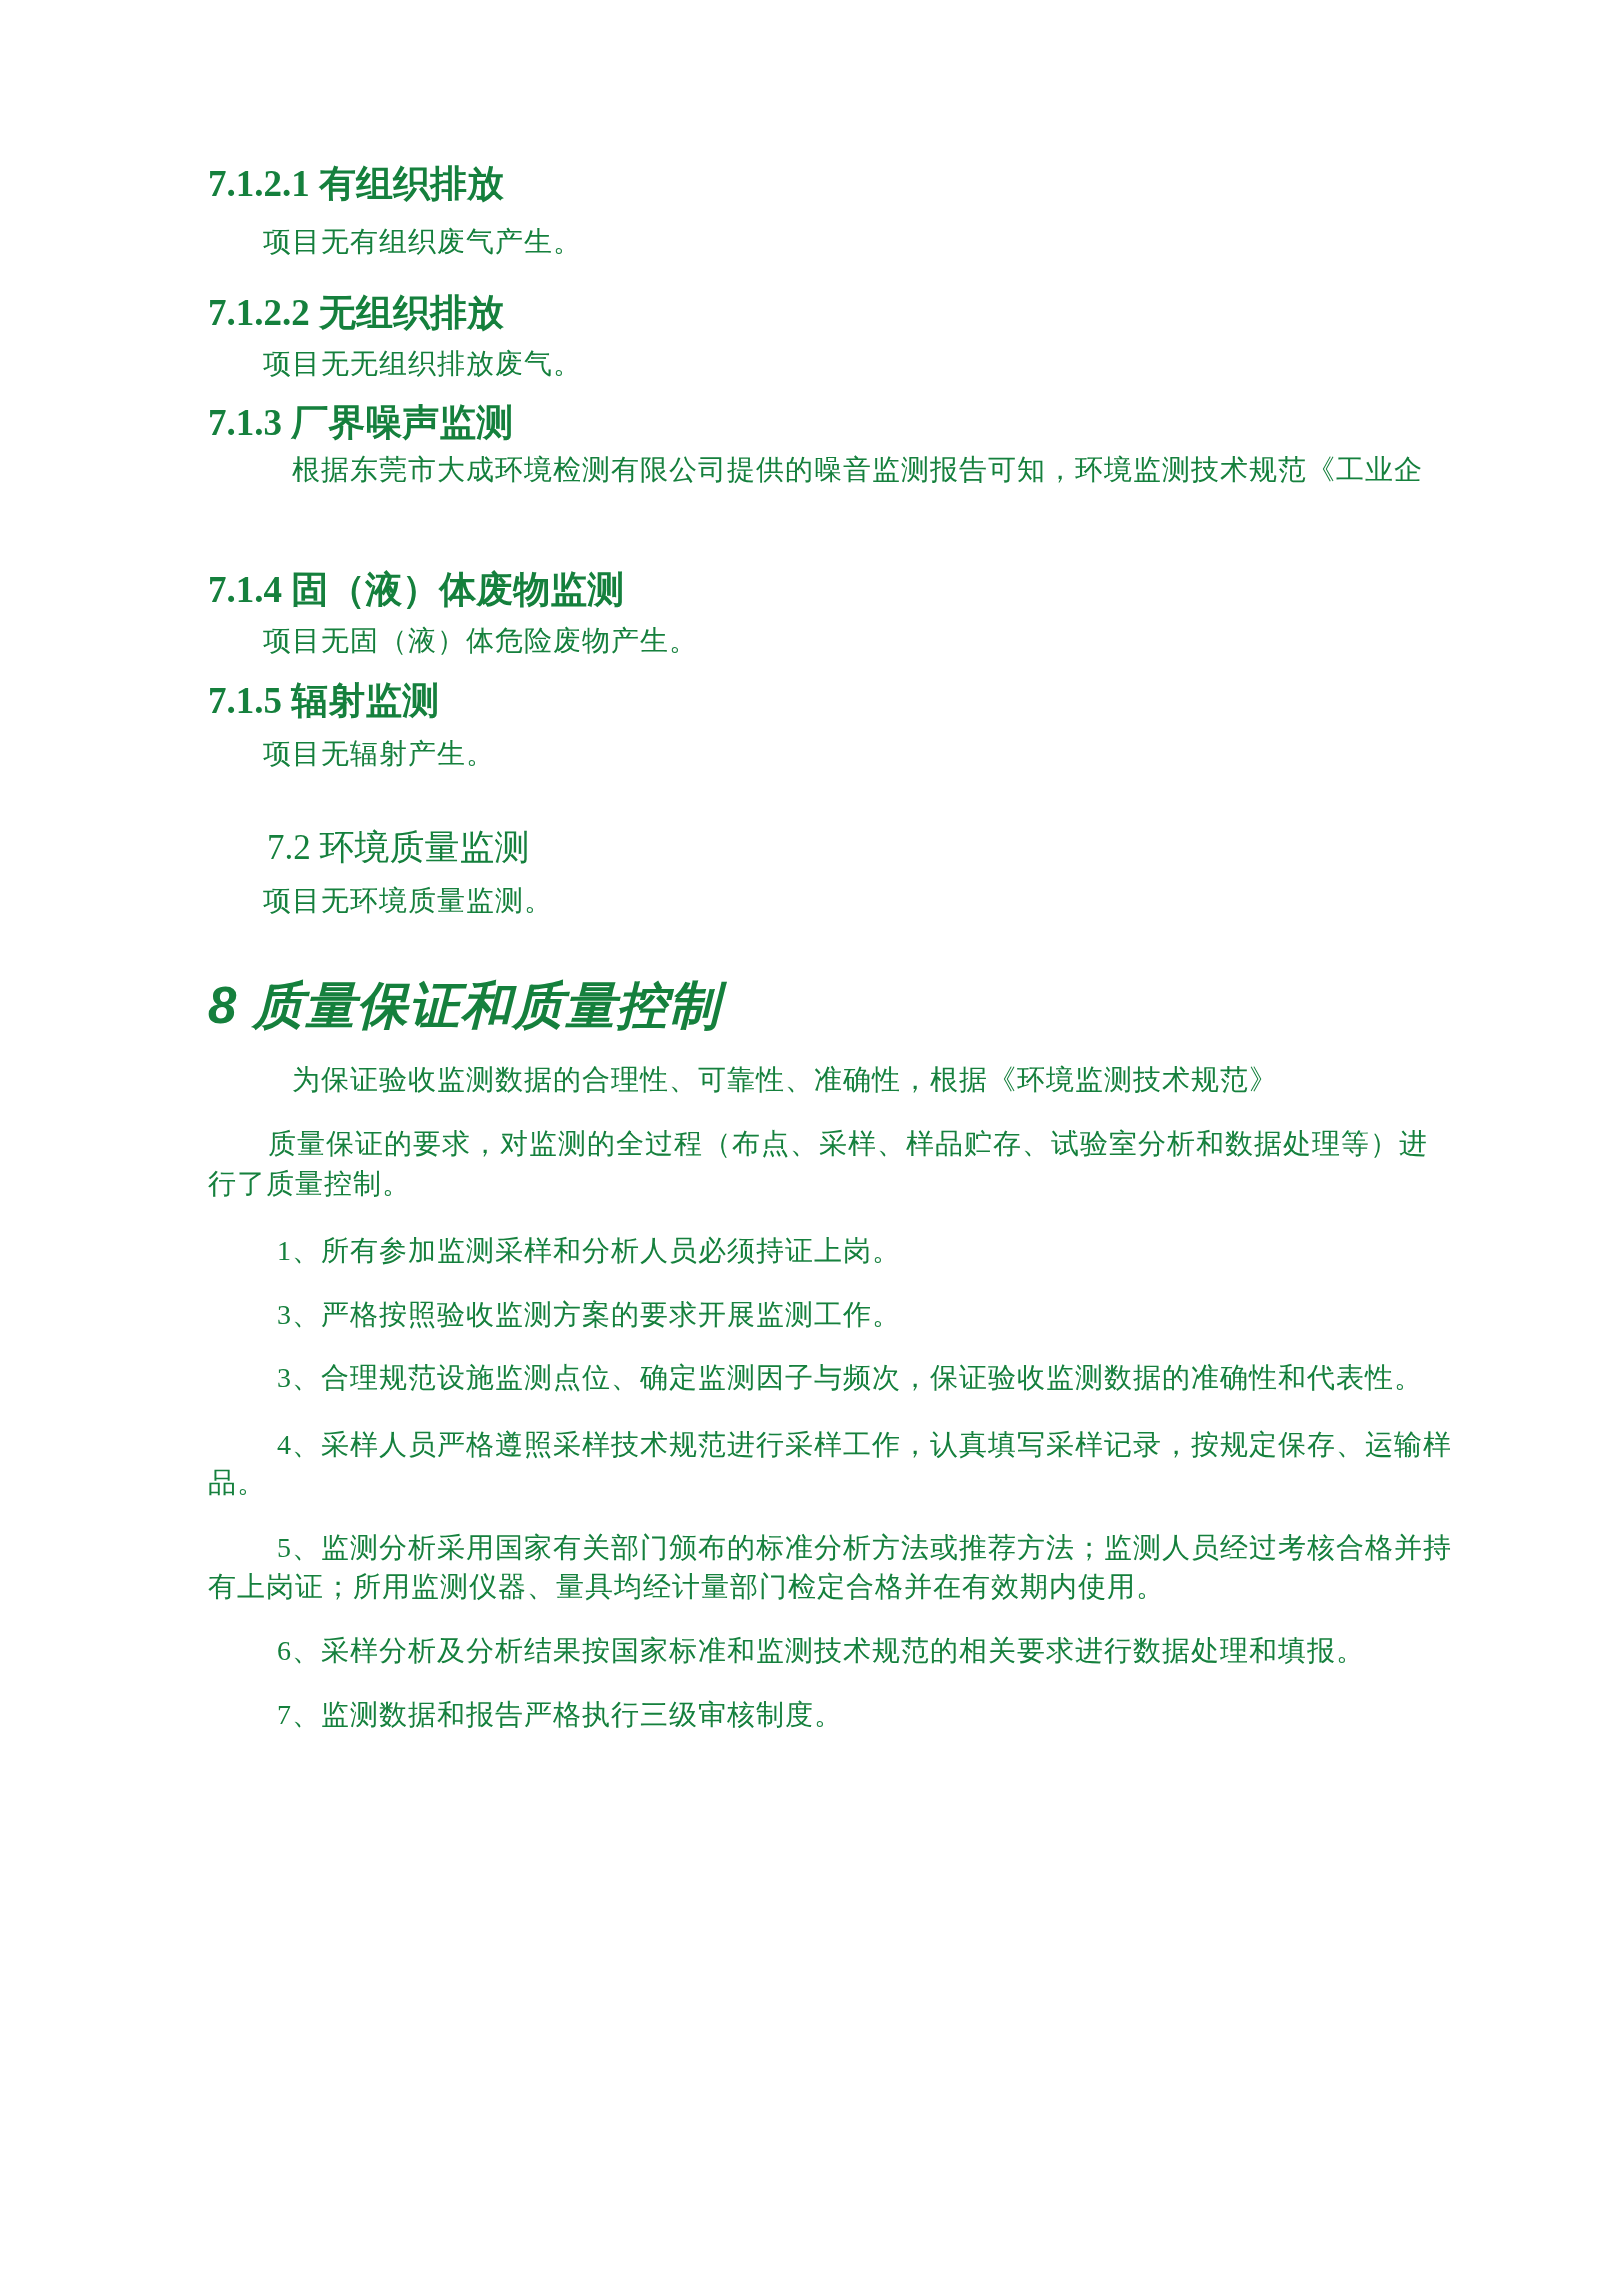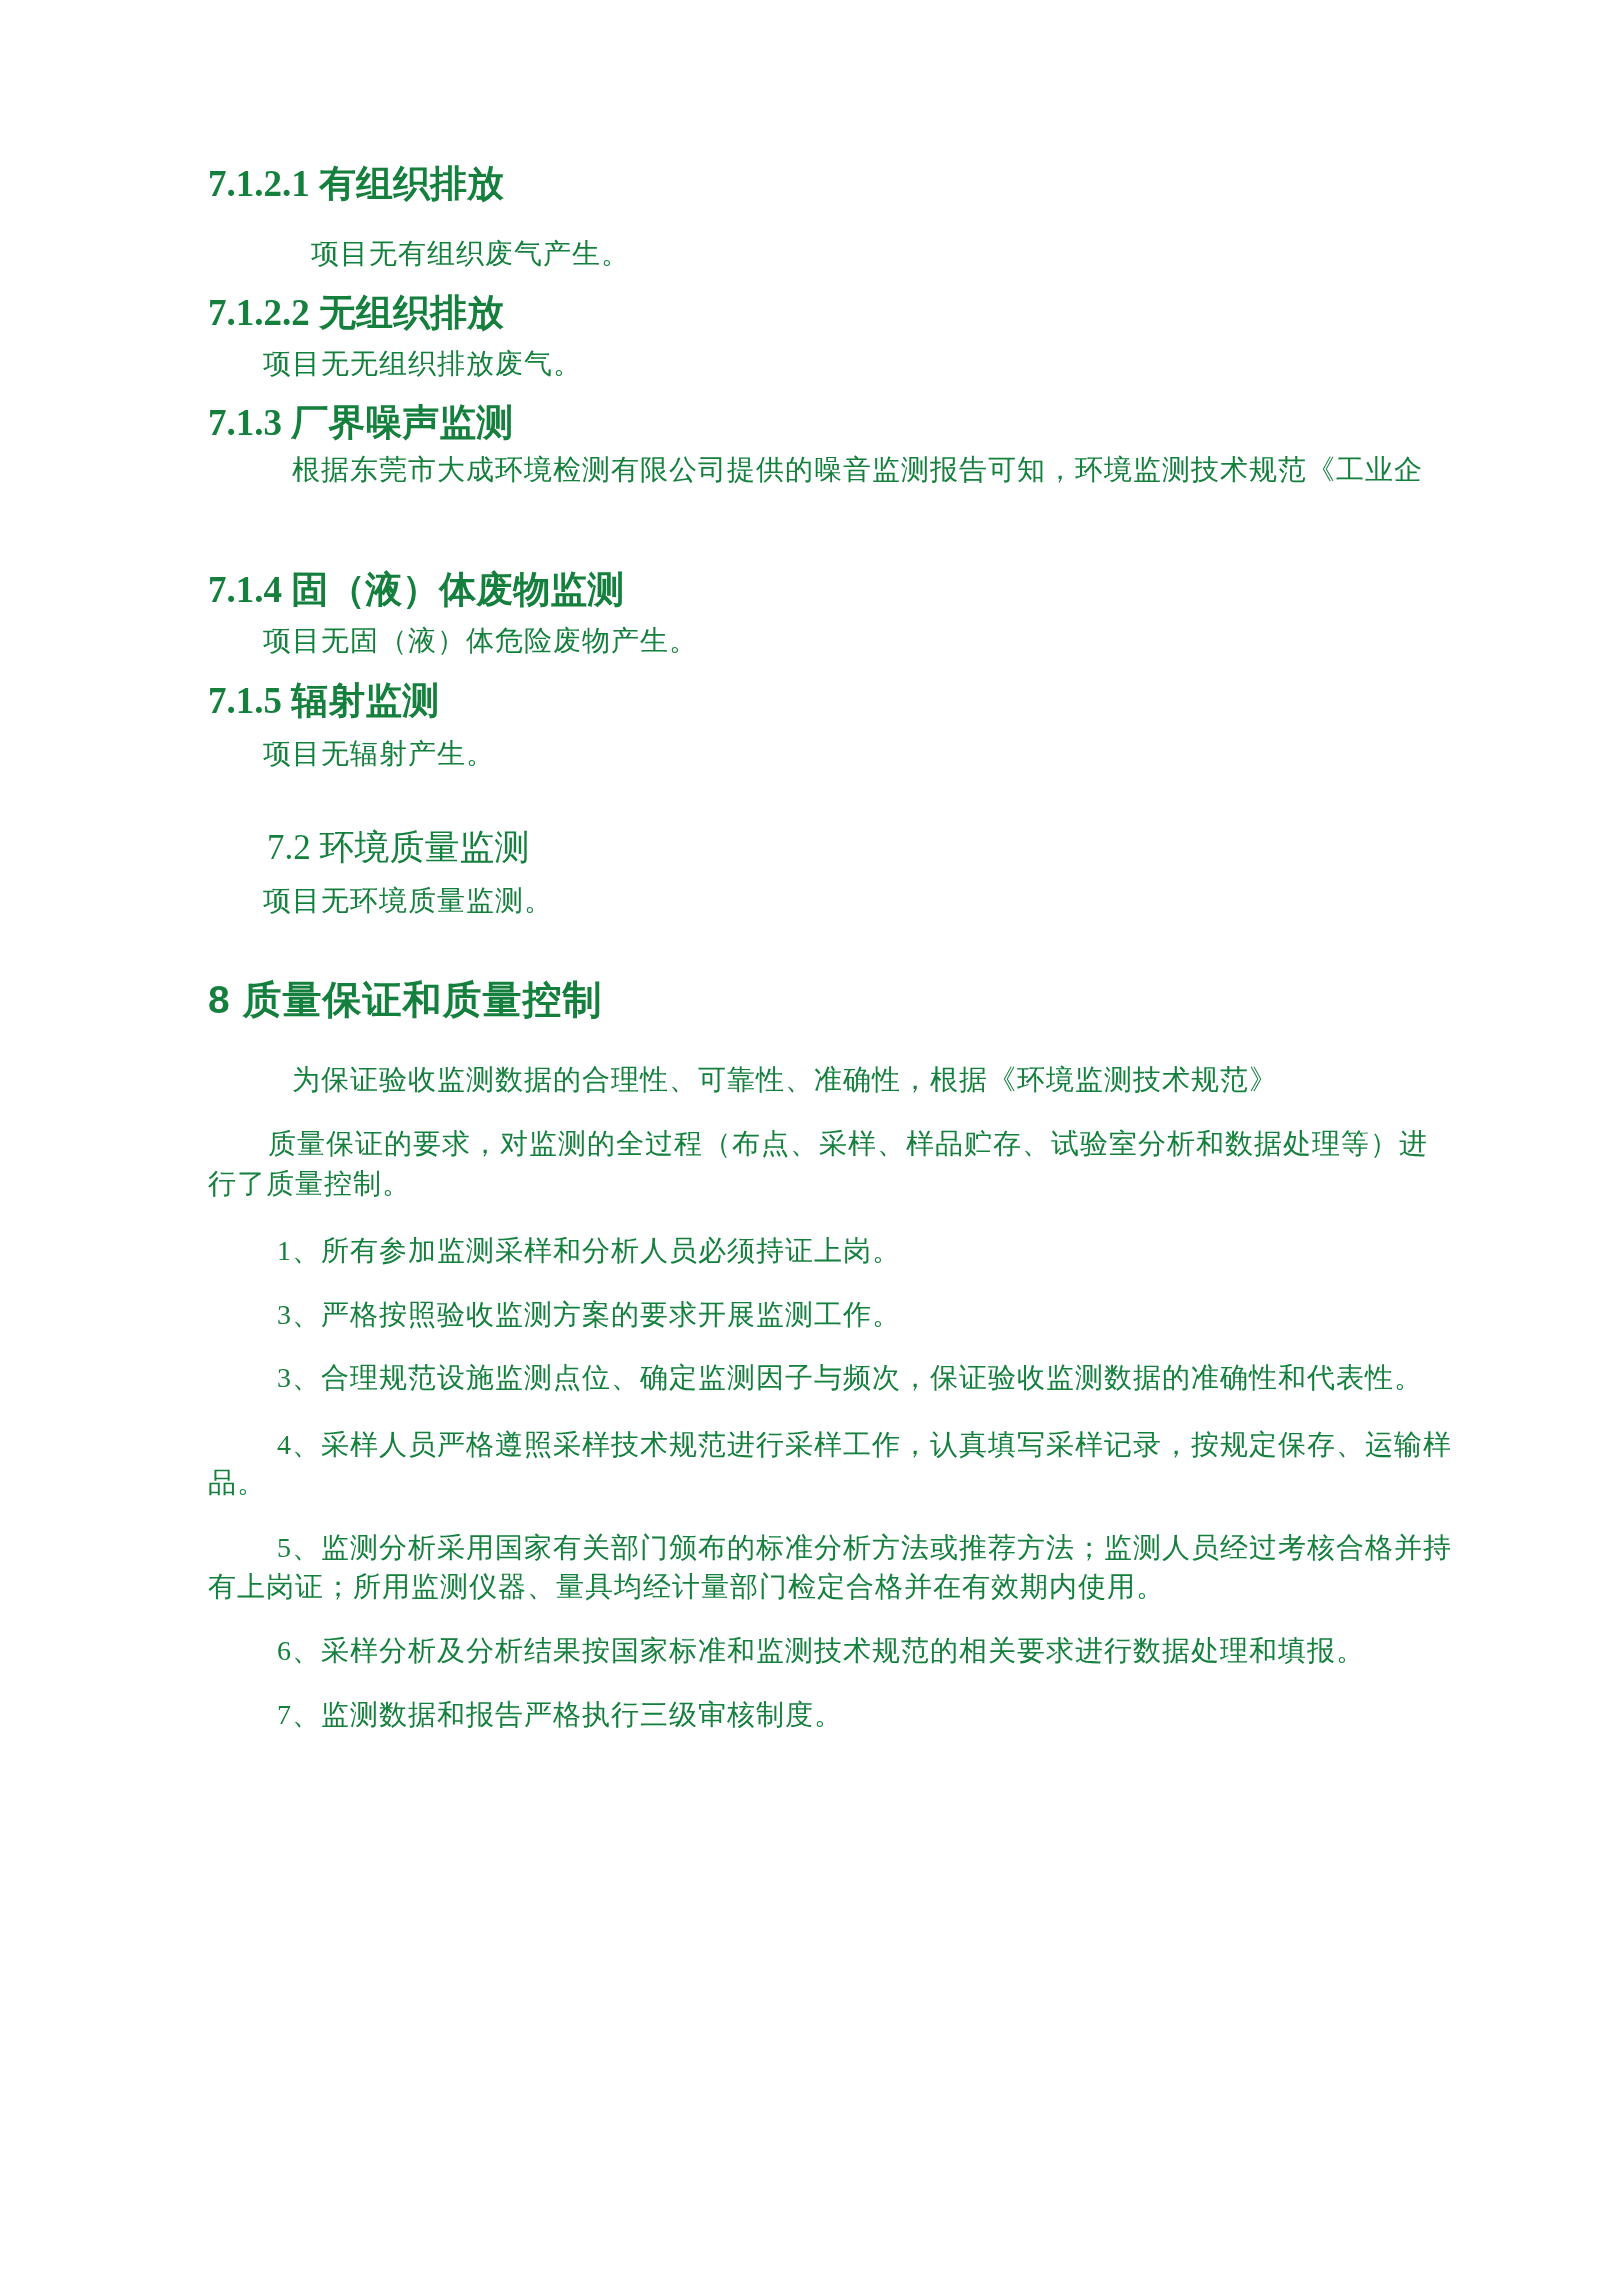--- a/index.html
+++ b/index.html
@@ -30,42 +30,43 @@
     font-size: 37px;
     font-weight: bold;
     font-family: "Liberation Serif", "DejaVu Serif", serif;
   }
   .heading-serif-sub {
     font-size: 35px;
     font-weight: normal;
     font-family: "Liberation Serif", "DejaVu Serif", serif;
   }
   .heading-sans {
-    font-size: 39px;
+    font-size: 51px;
     font-weight: bold;
     font-family: "Liberation Sans", "DejaVu Sans", sans-serif;
     letter-spacing: 1px;
+    font-style: italic;
   }
   .page-number {
     position: absolute;
     left: 0;
     width: 100%;
     text-align: center;
     font-size: 28px;
     line-height: 1;
   }
 </style>
 </head>
 <body>
 
 <div class="page">
 
   <div class="line heading-serif" style="top:165px; left:208px;">7.1.2.1 有组织排放</div>
 
-  <div class="line body-text" style="top:240px; left:263px;margin-left:48px;">项目无有组织废气产生。</div>
+  <div class="line body-text" style="top:228px; left:263px;">项目无有组织废气产生。</div>
 
   <div class="line heading-serif" style="top:294px; left:208px;">7.1.2.2 无组织排放</div>
 
   <div class="line body-text" style="top:350px; left:263px;">项目无无组织排放废气。</div>
 
   <div class="line heading-serif" style="top:404px; left:208px;">7.1.3 厂界噪声监测</div>
 
   <div class="line body-text" style="top:456px; left:292px;">根据东莞市大成环境检测有限公司提供的噪音监测报告可知，环境监测技术规范《工业企</div>
 
 

